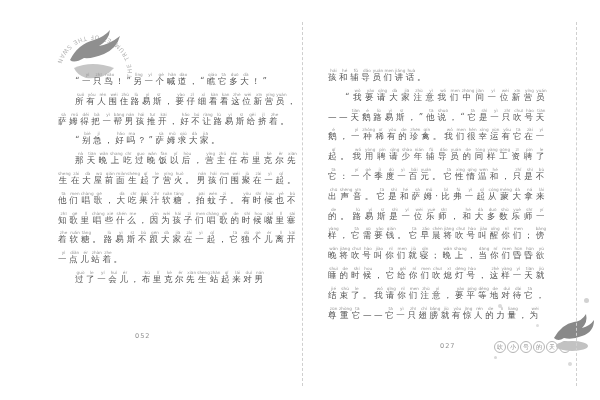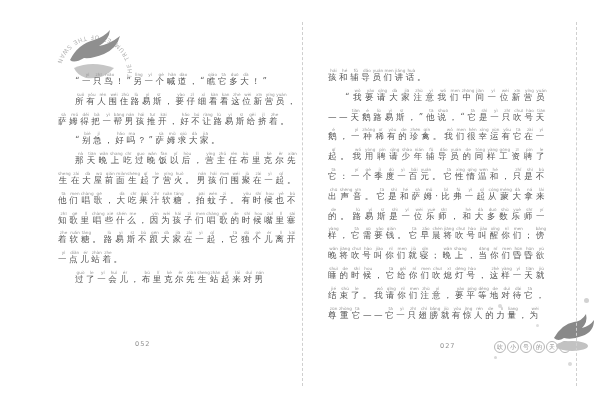--- a/index.html
+++ b/index.html
@@ -16,21 +16,21 @@
   .text-right{left:328px;top:68px;width:219px;}
   .para{margin:0;font-size:8.5px;line-height:19.8px;letter-spacing:2.6px;
         text-align:justify;color:#525252;}
   .para.indent{text-indent:2em;}
   ruby{ruby-align:center;}
   rt{font-size:4.2px;line-height:1;color:#979797;letter-spacing:0;
      font-family:"DejaVu Sans","Liberation Sans",sans-serif;}
 
   .pagenum{position:absolute;font-size:6.5px;color:#8d8d8d;letter-spacing:1px;
            font-family:"DejaVu Sans",sans-serif;}
-  .pagenum-left{left:135px;top:340px;}
+  .pagenum-left{left:135px;top:332px;}
   .pagenum-right{left:440px;top:342px;}
 
   
   .logo{position:absolute;left:44px;top:20px;}
 
   
   .footer-deco{position:absolute;left:492px;top:312px;width:106px;height:60px;}
   .circle-title{position:absolute;left:2px;top:24px;white-space:nowrap;}
   .circle-char{display:inline-block;width:10px;height:10px;line-height:10px;
                text-align:center;border:1px solid #b5b5b5;border-radius:50%;

